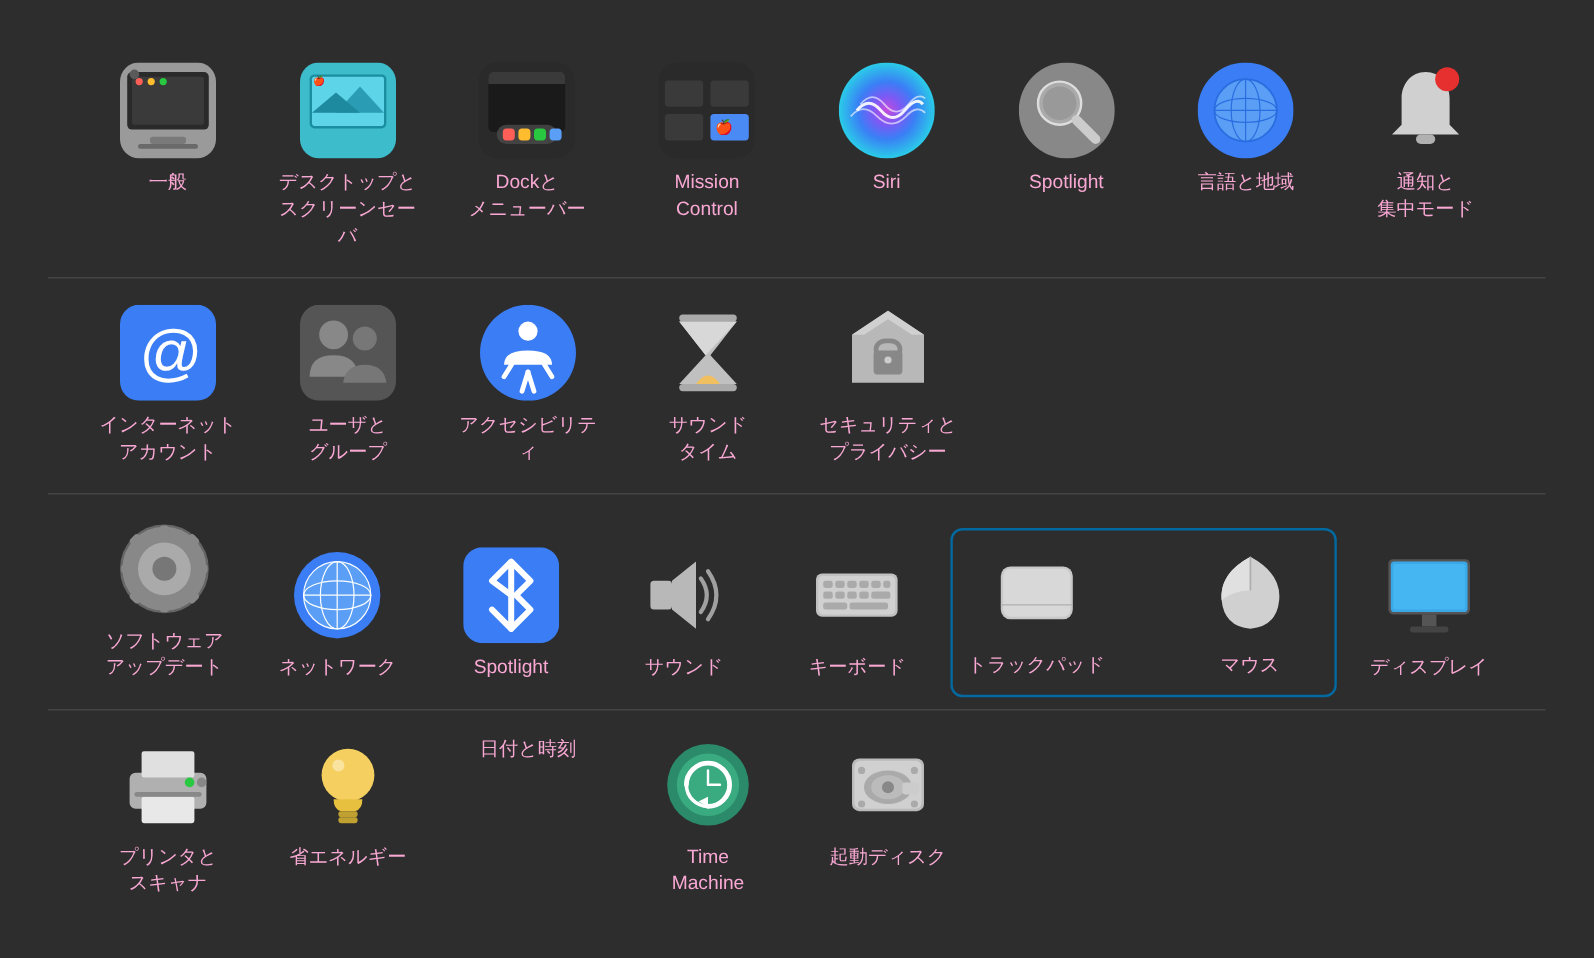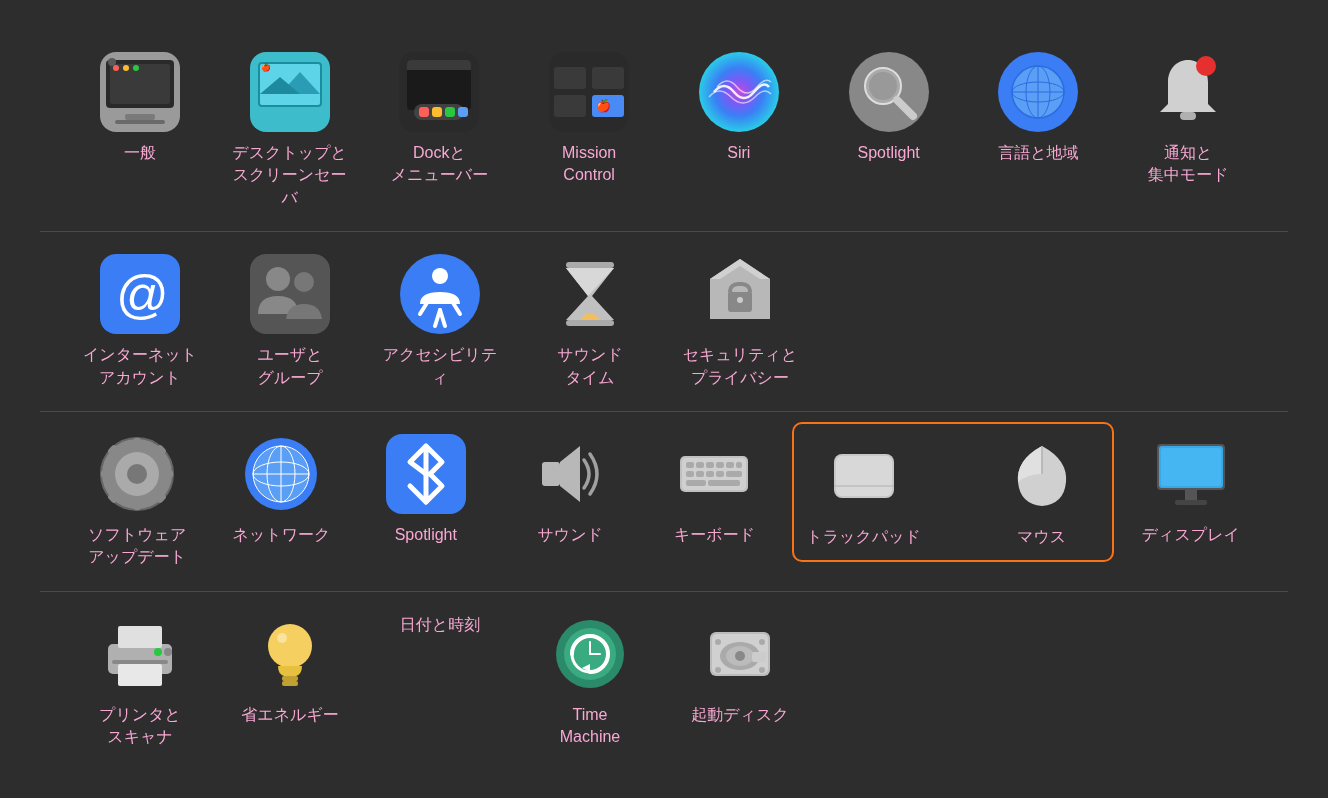--- a/index.html
+++ b/index.html
@@ -291,21 +291,21 @@
         </svg>
       </div>
       <span class="item-label">セキュリティと
 プライバシー</span>
     </div>
 
   </div>
 
   <div class="section-divider"></div>
 
-  <div class="row-section" style="align-items: flex-start; padding: 10px 50px;">
+  <div class="row-section" style="align-items: flex-end; padding: 10px 50px;">
 
     <div class="grid-item">
       <div class="icon-wrapper">
         <svg class="icon-svg" viewBox="0 0 80 80" xmlns="http://www.w3.org/2000/svg">
           <circle cx="40" cy="40" r="36" fill="#888" stroke="#666" stroke-width="2"></circle>
 
           <circle cx="40" cy="40" r="22" fill="#aaa"></circle>
           <circle cx="40" cy="40" r="10" fill="#777"></circle>
 
           <rect x="36" y="4" width="8" height="12" rx="3" fill="#888"></rect>
@@ -382,21 +382,21 @@
           <rect x="32" y="37" width="8" height="6" rx="2" fill="#aaa"></rect>
           <rect x="42" y="37" width="8" height="6" rx="2" fill="#aaa"></rect>
           <rect x="52" y="37" width="16" height="6" rx="2" fill="#aaa"></rect>
           <rect x="12" y="46" width="20" height="6" rx="2" fill="#aaa"></rect>
           <rect x="34" y="46" width="32" height="6" rx="2" fill="#aaa"></rect>
         </svg>
       </div>
       <span class="item-label">キーボード</span>
     </div>
 
-    <div style="border: 2px solid #f97316; border-radius: 10px; display: flex; flex-direction: row; padding: 0; gap: 38px;">
+    <div style="border: 2px solid #0369a1; border-radius: 10px; display: flex; flex-direction: row; padding: 0; gap: 38px;">
 
       <div class="grid-item">
         <div class="icon-wrapper">
           <svg class="icon-svg" viewBox="0 0 80 80" xmlns="http://www.w3.org/2000/svg">
 
             <rect x="10" y="18" width="60" height="44" rx="8" fill="#c8c8c8"></rect>
             <rect x="12" y="20" width="56" height="40" rx="6" fill="#d8d8d8"></rect>
 
             <line x1="10" y1="50" x2="70" y2="50" stroke="#b0b0b0" stroke-width="1"></line>
           </svg>

